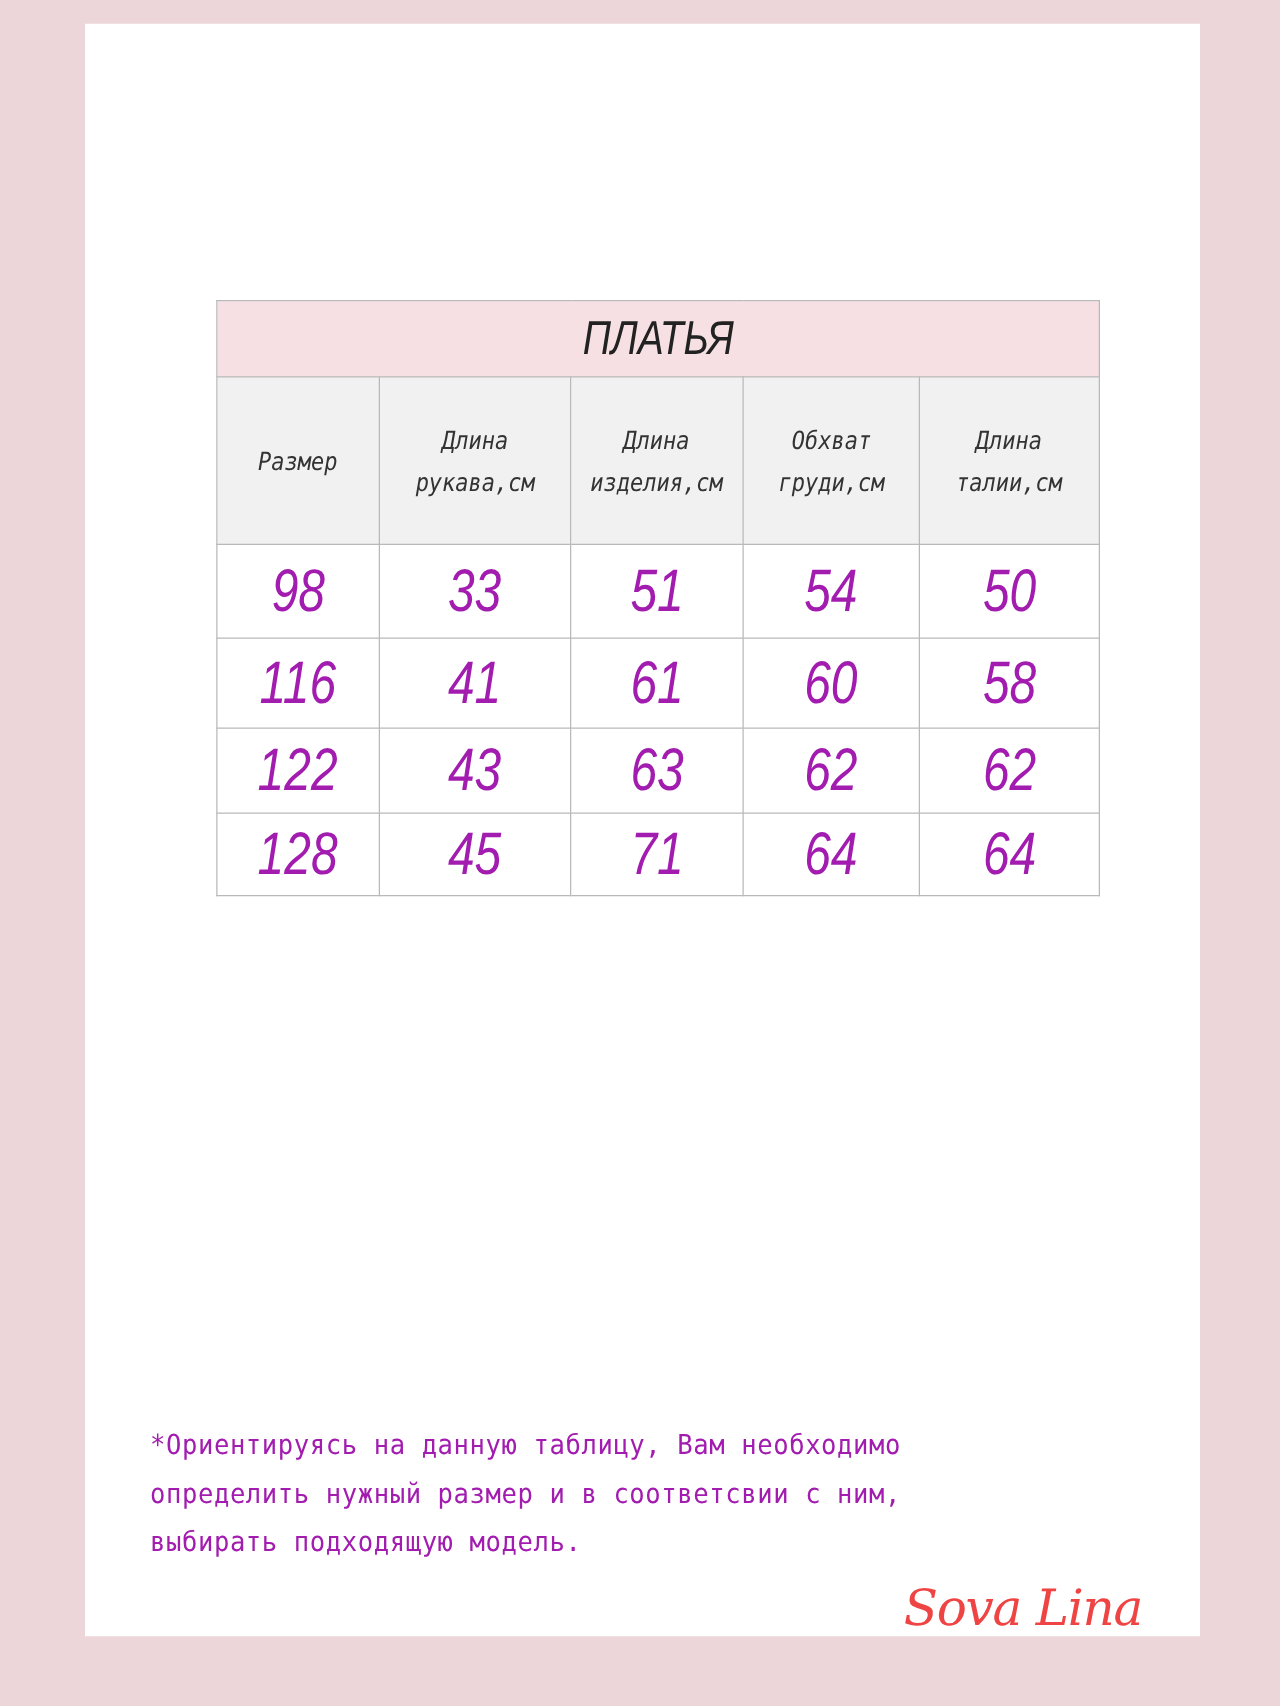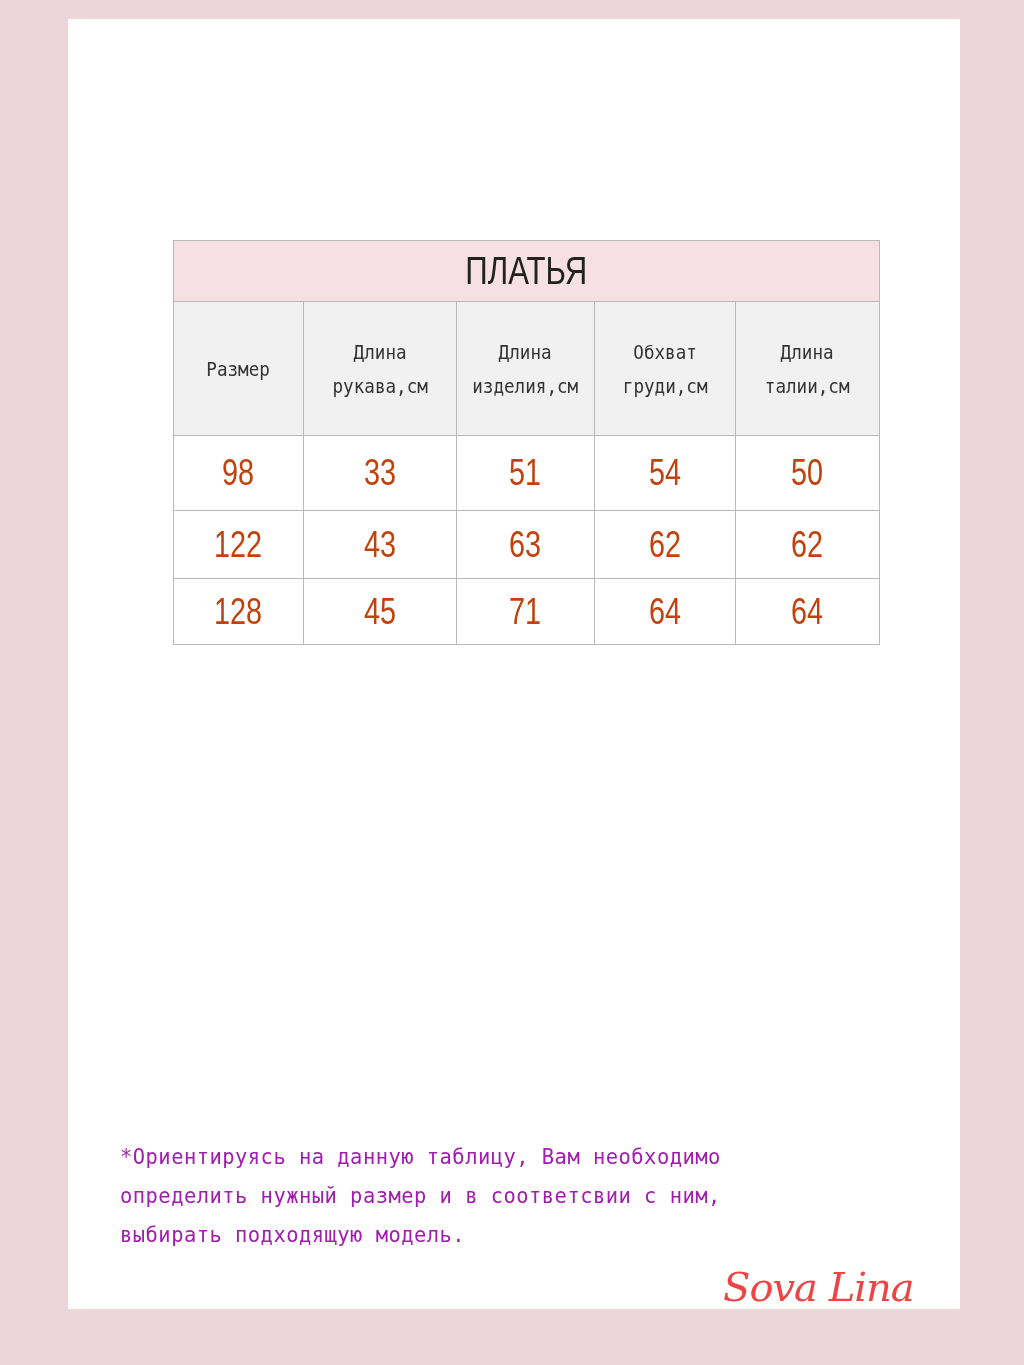--- a/index.html
+++ b/index.html
@@ -1,25 +1,25 @@
 <!DOCTYPE html>
 <html><head>
 <meta charset="utf-8">
 <style>
   html, body { margin:0; padding:0; }
   body { width:1024px; height:1365px; background:#ecd6d9; position:relative; overflow:hidden;
          font-family:"Liberation Sans", sans-serif; color:#222; }
   .card { position:absolute; left:68px; top:19px; width:892px; height:1290px; background:#fff; }
   table.sz { position:absolute; left:105px; top:221px; border-collapse:collapse; width:707px; }
-  table.sz td, table.sz th { border:1px solid #b9b9b9; text-align:center; padding:0; font-weight:normal; }
+  table.sz td, table.sz th { border:1px solid #b9b9b9; text-align:center; padding:0; font-weight:normal;font-style:italic; }
   .title-cell { background:#f6e0e3; height:60px; }
   .title-text { display:inline-block; font-family:"Liberation Sans Narrow","Liberation Sans", sans-serif; font-size:38px; transform:scaleX(0.82); }
   .head-row th { background:#f1f1f1; height:133px; font-family:"DejaVu Sans Mono", monospace; font-size:20px; line-height:34px; color:#333; }
   .head-row th span { display:inline-block; transform:scaleX(0.88); }
-  .data-row td { font-size:36px; color:#c2410c; }
+  .data-row td { font-size:48px; color:#a21caf; }
   .data-row td span { display:inline-block; transform:scaleX(0.8); }
   .r0 td{height:74px;} .r1 td{height:65px;} .r2 td{height:72px;} .r3 td{height:71px;} .r4 td{height:67px;} .r5 td{height:65px;}
   .note { position:absolute; left:52px; top:1118px; width:780px; font-family:"DejaVu Sans Mono", monospace;
           font-size:22px; line-height:39px; color:#a21caf; letter-spacing:0.5px; }
   .note p { margin:0; transform-origin:left; transform:scaleX(0.93); white-space:nowrap; }
   .brand { position:absolute; left:655px; top:1245px; font-family:"DejaVu Serif", serif; font-style:italic;
            font-size:40px; color:#ef4444; letter-spacing:-1px; }
 </style>
 </head>
 <body>
@@ -39,20 +39,27 @@
       <th style="width:140px"><span>Обхват</span><br><span>груди,см</span></th>
       <th style="width:143px"><span>Длина</span><br><span>талии,см</span></th>
     </tr>
     <tr class="data-row r0">
       <td><span>98</span></td>
           <td><span>33</span></td>
           <td><span>51</span></td>
           <td><span>54</span></td>
           <td><span>50</span></td>
     </tr>
+    <tr class="data-row r3">
+      <td><span>116</span></td>
+          <td><span>41</span></td>
+          <td><span>61</span></td>
+          <td><span>60</span></td>
+          <td><span>58</span></td>
+    </tr>
     <tr class="data-row r4">
       <td><span>122</span></td>
           <td><span>43</span></td>
           <td><span>63</span></td>
           <td><span>62</span></td>
           <td><span>62</span></td>
     </tr>
     <tr class="data-row r5">
       <td><span>128</span></td>
           <td><span>45</span></td>

